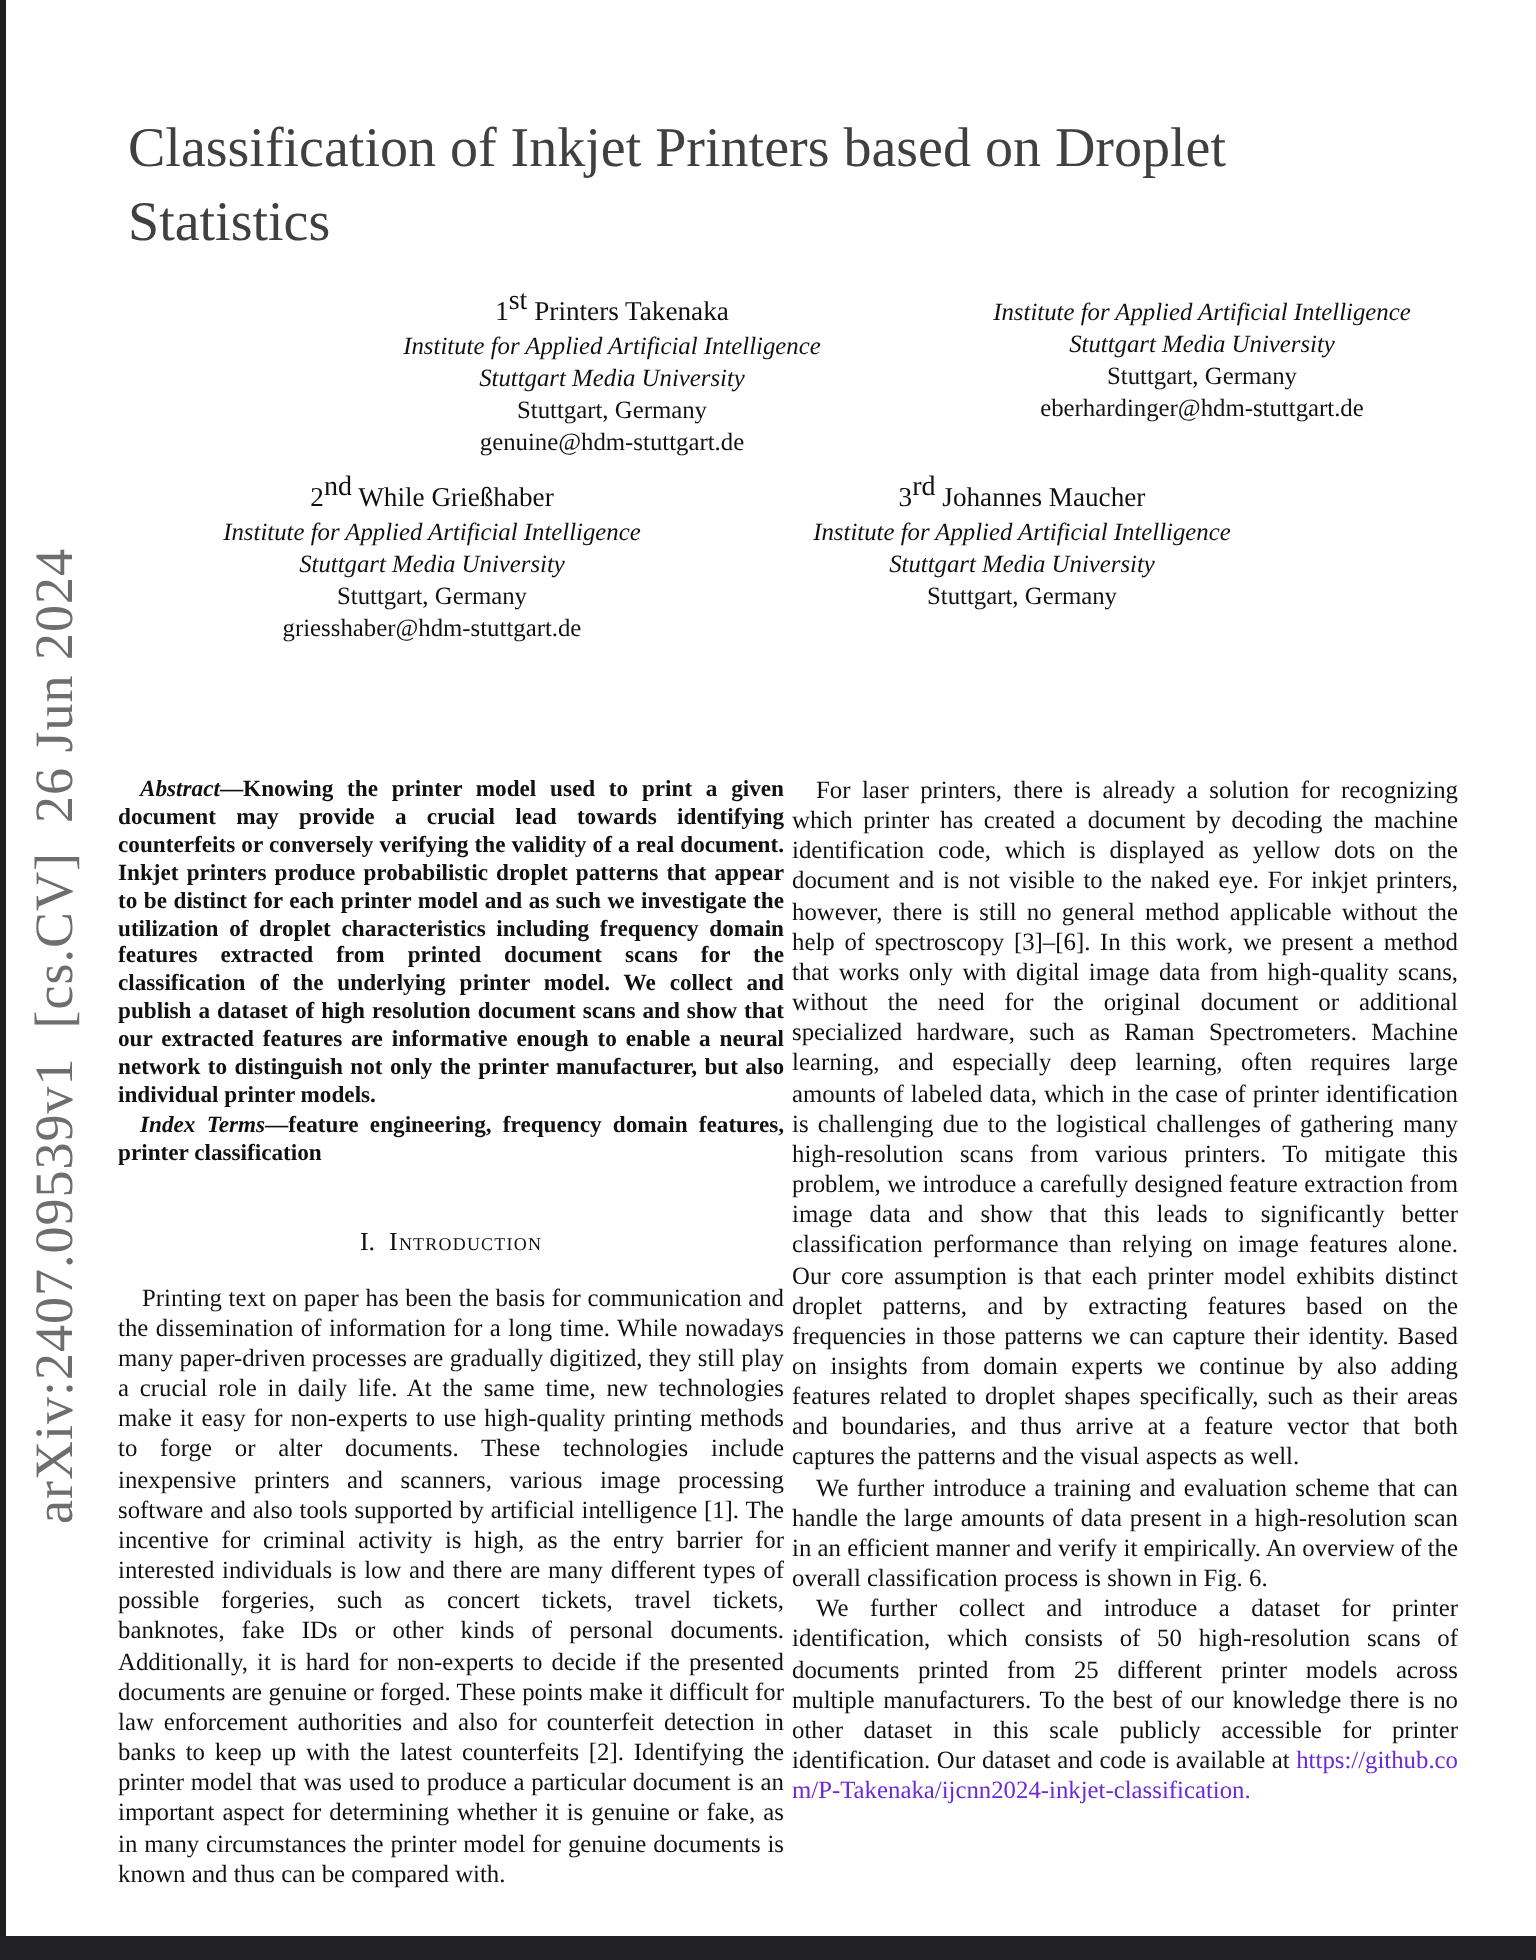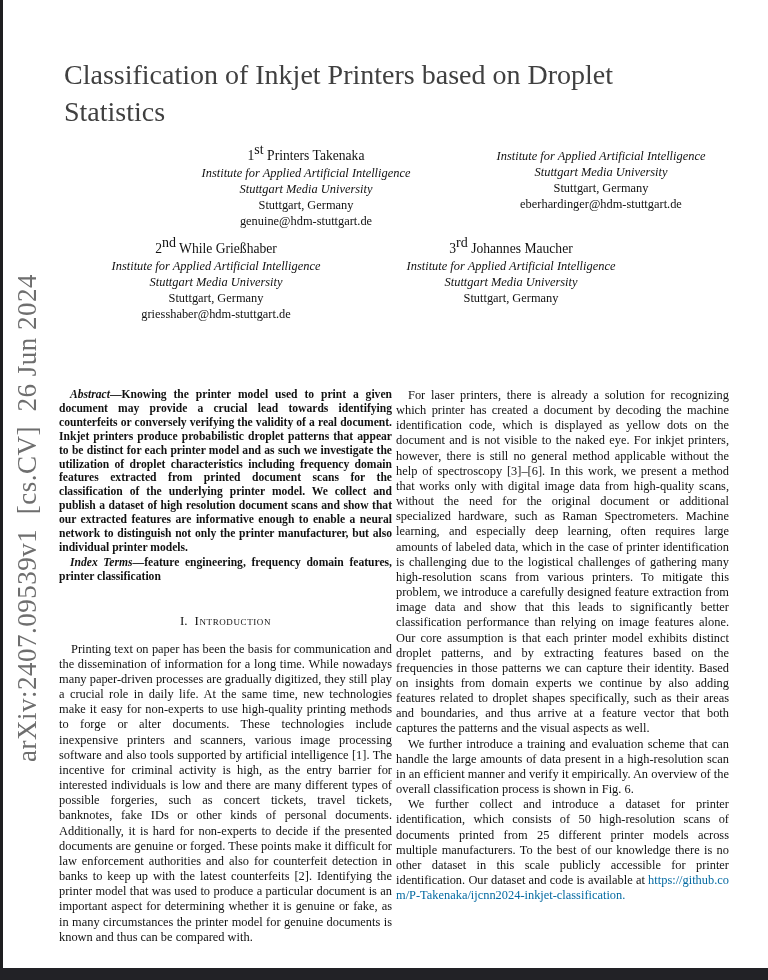--- a/index.html
+++ b/index.html
@@ -28,21 +28,21 @@
   .abstract-para{font-size:11.6px;line-height:13.9px;font-weight:bold;text-indent:11px;margin:0;}
   .abstract-lead{font-style:italic;}
   .index-para{margin-top:1px;}
   .section-heading{
     margin-top:29px;text-align:center;font-size:13px;font-weight:normal;
   }
   .section-heading .sc{font-variant:small-caps;letter-spacing:0.6px;}
   .section-heading .num{margin-right:7px;}
   .body-para{font-size:12.4px;line-height:15.15px;text-indent:12px;margin:0;}
   .first-body{margin-top:13px;}
-  .dataset-link{color:#0369a1;text-decoration:none;word-break:break-all;}
+  .dataset-link{color:#6d28d9;text-decoration:none;word-break:break-all;}
 </style>
 </head>
 <body>
 
 <div class="page-left-border"></div>
 <div class="page-bottom-bar"></div>
 
 <div class="watermark">arXiv:2407.09539v1  [cs.CV]  26 Jun 2024</div>
 
 <h1 class="paper-title" style="font-weight:normal;margin:0;">Classification of Inkjet Printers based on Droplet Statistics</h1>

